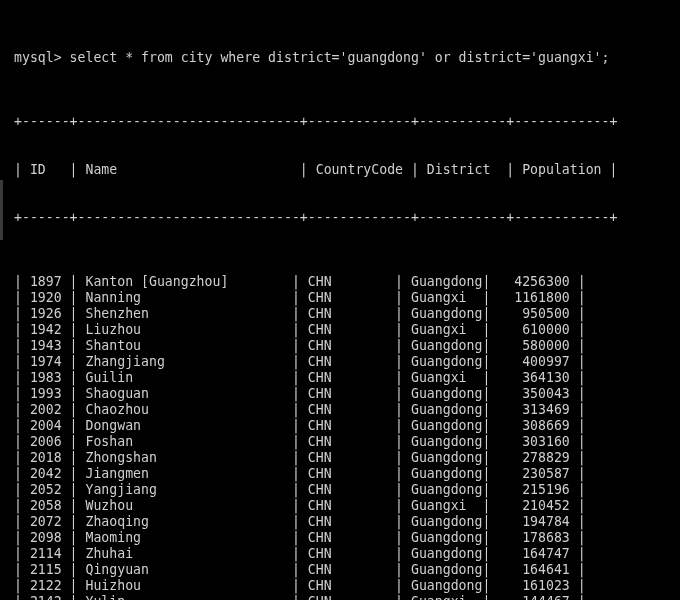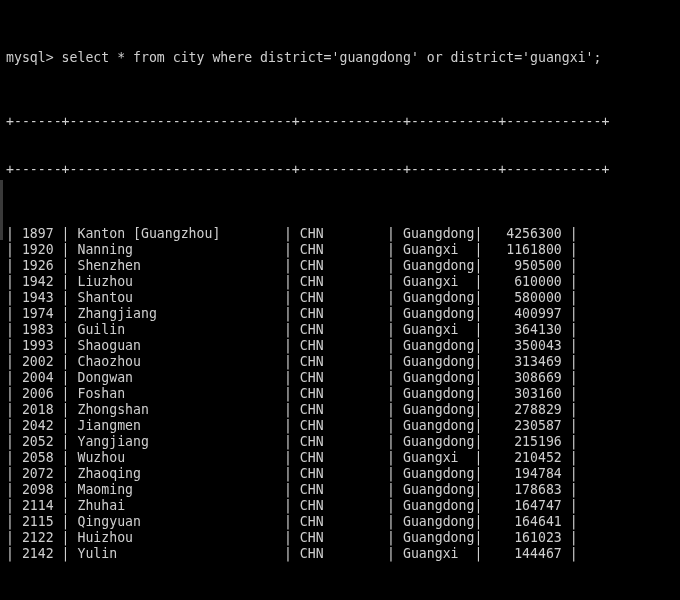--- a/index.html
+++ b/index.html
@@ -12,21 +12,21 @@
     height: 600px;
     overflow: hidden;
     font-family: "DejaVu Sans Mono", "Liberation Mono", monospace;
   }
   #terminal {
     position: relative;
     width: 680px;
     height: 600px;
     background: #000000;
     box-sizing: border-box;
-    padding: 2px 0 0 6px;
+    padding: 2px 0 0 14px;
   }
   .scrollbar-track {
     position: absolute;
     left: 0;
     top: 0;
     width: 4px;
     height: 600px;
     background: #000000;
   }
   .scrollbar-thumb {
@@ -60,20 +60,21 @@
 
   <div class="scrollbar-track">
     <div class="scrollbar-thumb"></div>
   </div>
 
   <div class="screen">
 
     <div class="line">mysql&gt; select * from city where district='guangdong' or district='guangxi';</div>
 
     <div class="line">+------+----------------------------+-------------+-----------+------------+</div>
+    <div class="line">| ID   | Name                       | CountryCode | District  | Population |</div>
     <div class="line">+------+----------------------------+-------------+-----------+------------+</div>
 
     <div id="table-body"><div class="line">| 1897 | Kanton [Guangzhou]        | CHN        | Guangdong|   4256300 |</div><div class="line">| 1920 | Nanning                   | CHN        | Guangxi  |   1161800 |</div><div class="line">| 1926 | Shenzhen                  | CHN        | Guangdong|    950500 |</div><div class="line">| 1942 | Liuzhou                   | CHN        | Guangxi  |    610000 |</div><div class="line">| 1943 | Shantou                   | CHN        | Guangdong|    580000 |</div><div class="line">| 1974 | Zhangjiang                | CHN        | Guangdong|    400997 |</div><div class="line">| 1983 | Guilin                    | CHN        | Guangxi  |    364130 |</div><div class="line">| 1993 | Shaoguan                  | CHN        | Guangdong|    350043 |</div><div class="line">| 2002 | Chaozhou                  | CHN        | Guangdong|    313469 |</div><div class="line">| 2004 | Dongwan                   | CHN        | Guangdong|    308669 |</div><div class="line">| 2006 | Foshan                    | CHN        | Guangdong|    303160 |</div><div class="line">| 2018 | Zhongshan                 | CHN        | Guangdong|    278829 |</div><div class="line">| 2042 | Jiangmen                  | CHN        | Guangdong|    230587 |</div><div class="line">| 2052 | Yangjiang                 | CHN        | Guangdong|    215196 |</div><div class="line">| 2058 | Wuzhou                    | CHN        | Guangxi  |    210452 |</div><div class="line">| 2072 | Zhaoqing                  | CHN        | Guangdong|    194784 |</div><div class="line">| 2098 | Maoming                   | CHN        | Guangdong|    178683 |</div><div class="line">| 2114 | Zhuhai                    | CHN        | Guangdong|    164747 |</div><div class="line">| 2115 | Qingyuan                  | CHN        | Guangdong|    164641 |</div><div class="line">| 2122 | Huizhou                   | CHN        | Guangdong|    161023 |</div><div class="line">| 2142 | Yulin                     | CHN        | Guangxi  |    144467 |</div></div>
 
     
 
     
 
     
 

